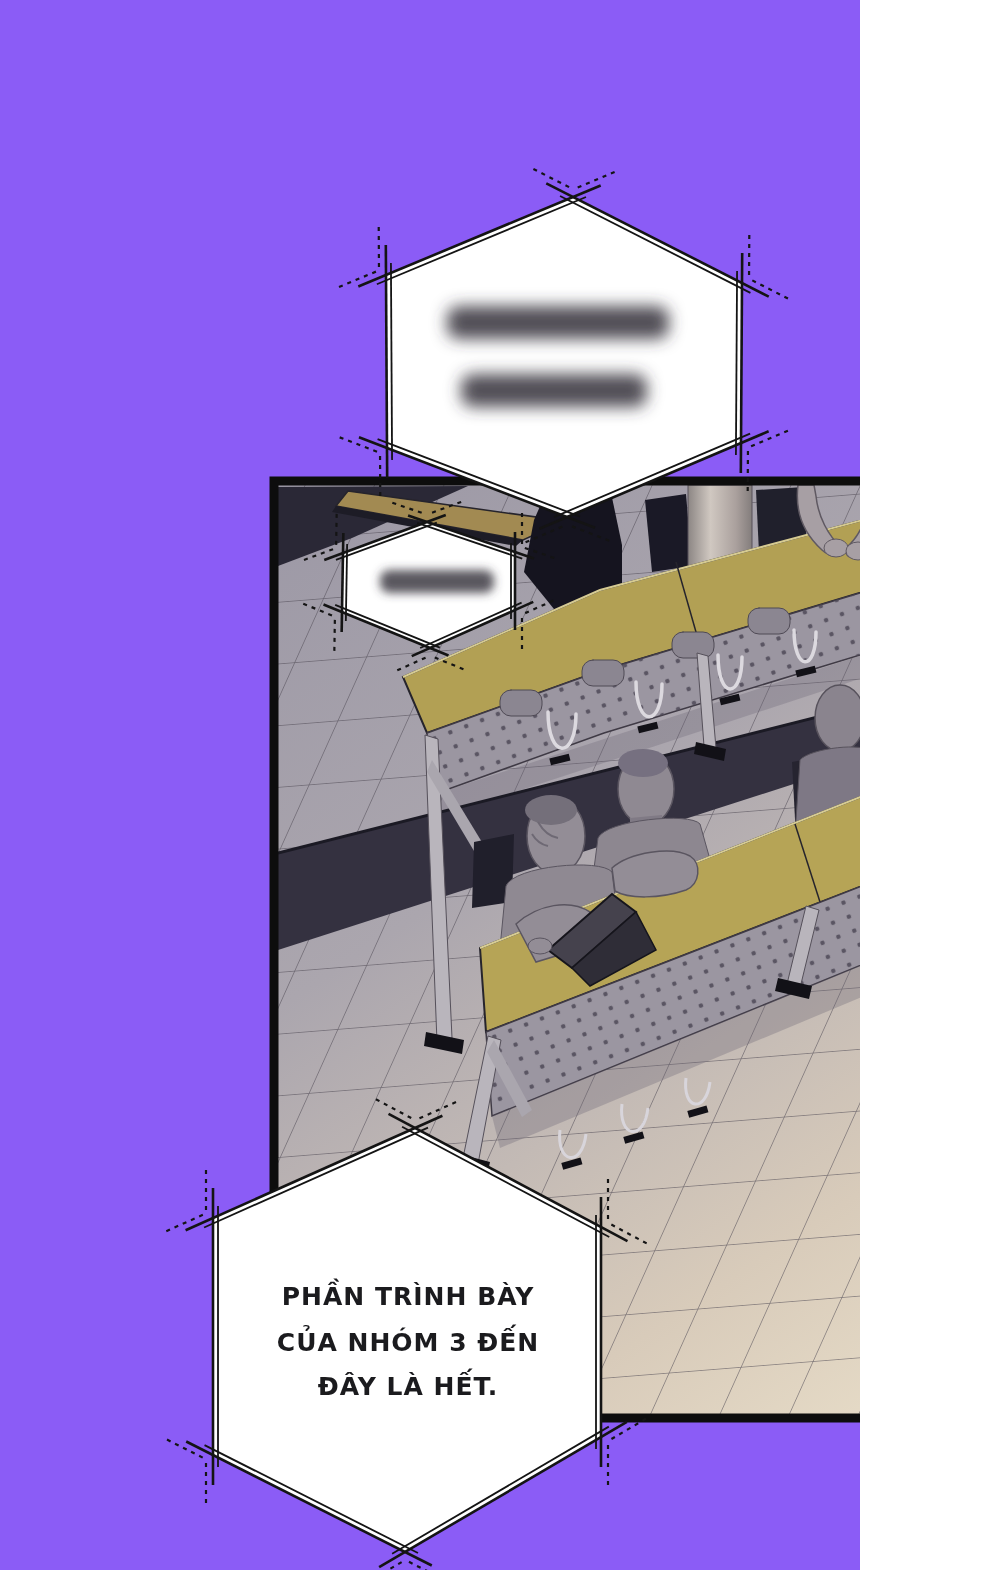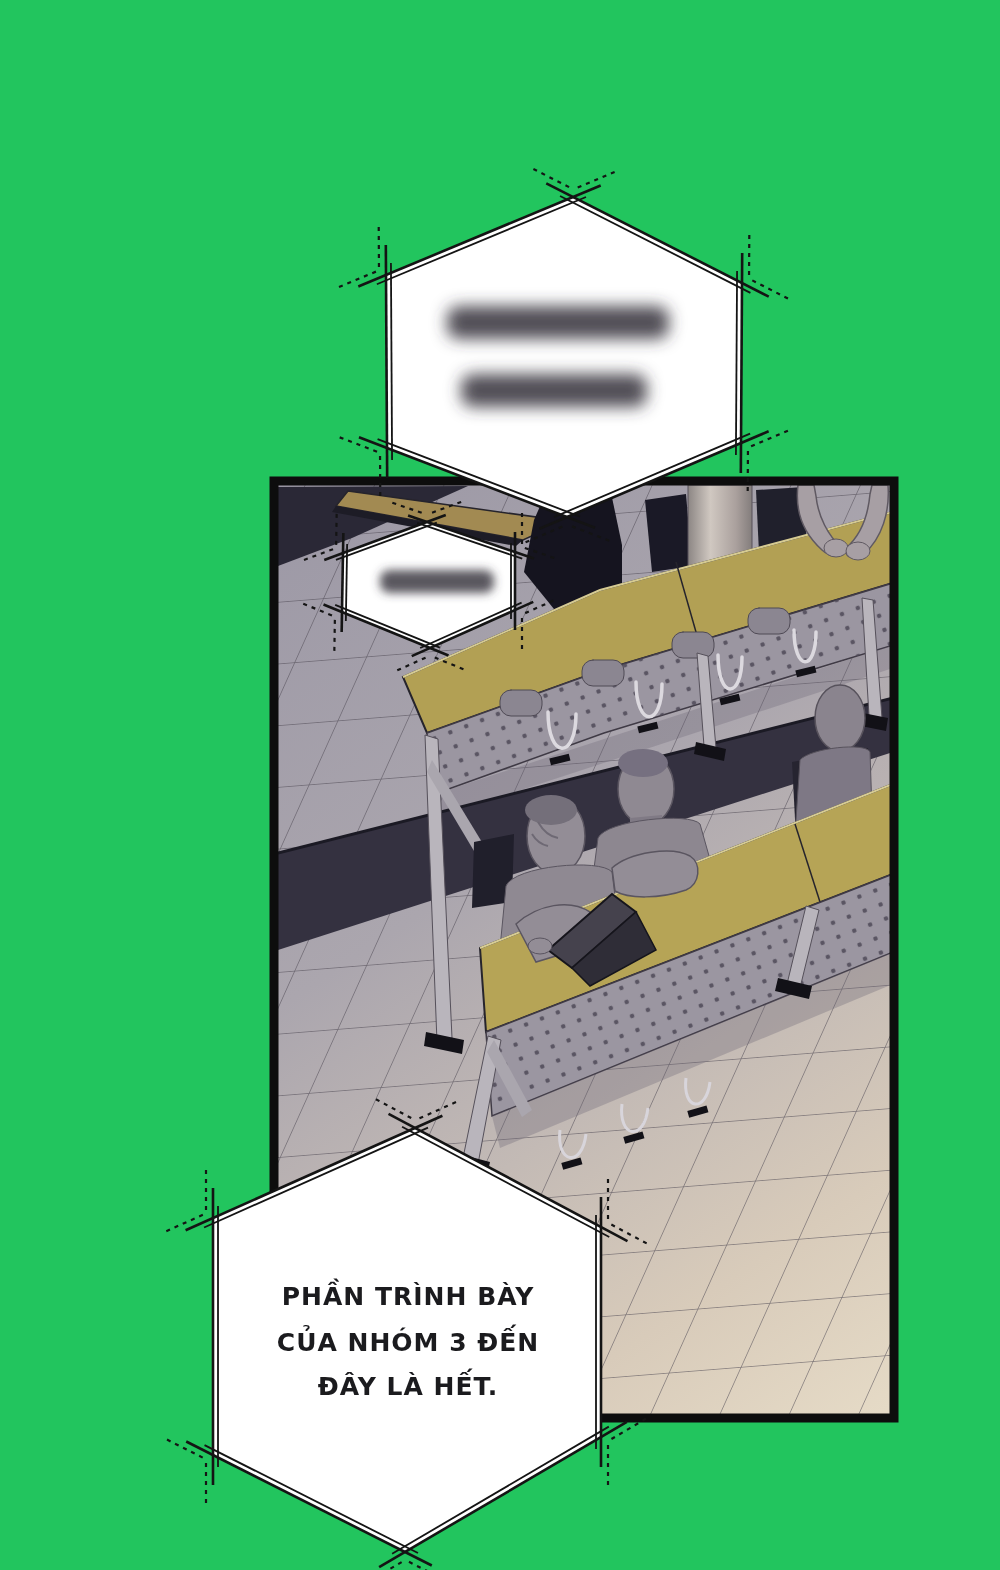--- a/index.html
+++ b/index.html
@@ -1,16 +1,16 @@
 <!DOCTYPE html>
 <html><head>
 <meta charset="utf-8">
 <style>
   html,body{margin:0;padding:0;background:#ffffff;}
-  #stage{position:relative;width:1000px;height:1570px;background:#22c55e;overflow:hidden;
+  #stage{position:relative;width:860px;height:1570px;background:#8b5cf6;overflow:hidden;
          font-family:"DejaVu Sans","Liberation Sans",sans-serif;}
   svg{position:absolute;left:0;top:0;}
   text.bubble-line{font-family:"DejaVu Sans","Liberation Sans",sans-serif;
       font-weight:bold;font-size:25px;letter-spacing:1px;fill:#1b1b1e;text-anchor:middle;}
 </style>
 </head>
 <body>
 
 <div id="stage">
 <svg width="1000" height="1570" viewBox="0 0 1000 1570">

